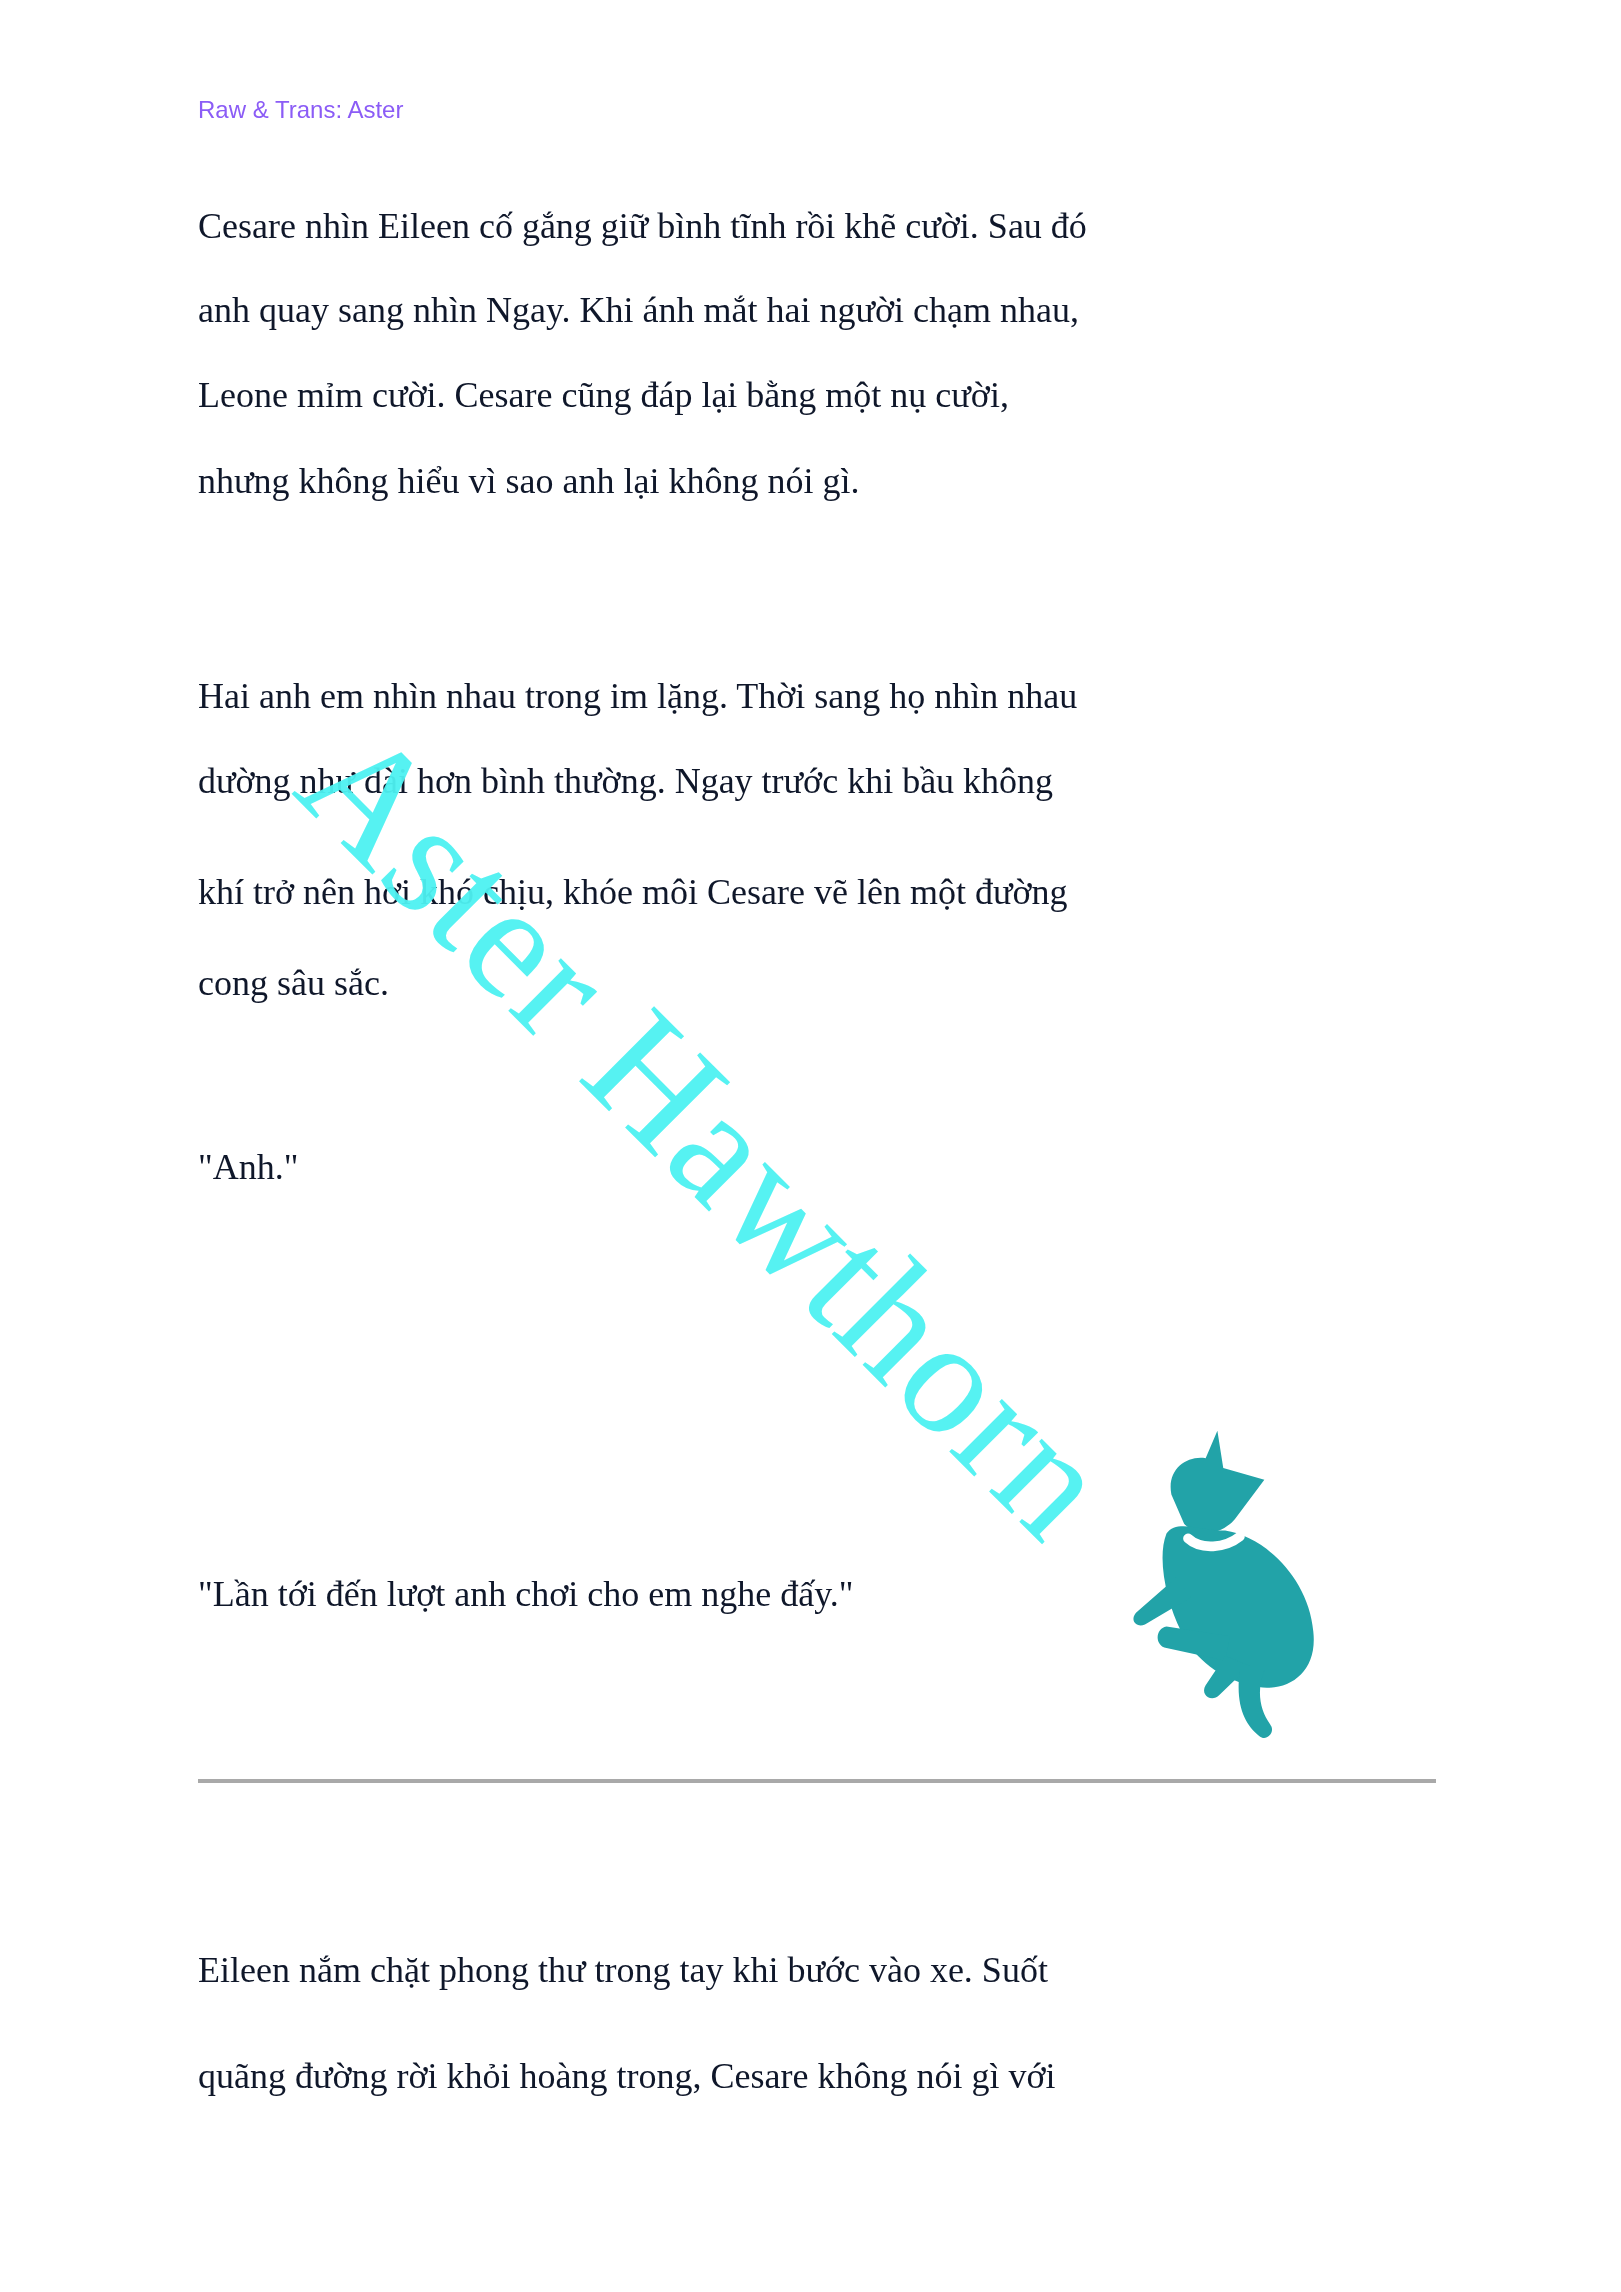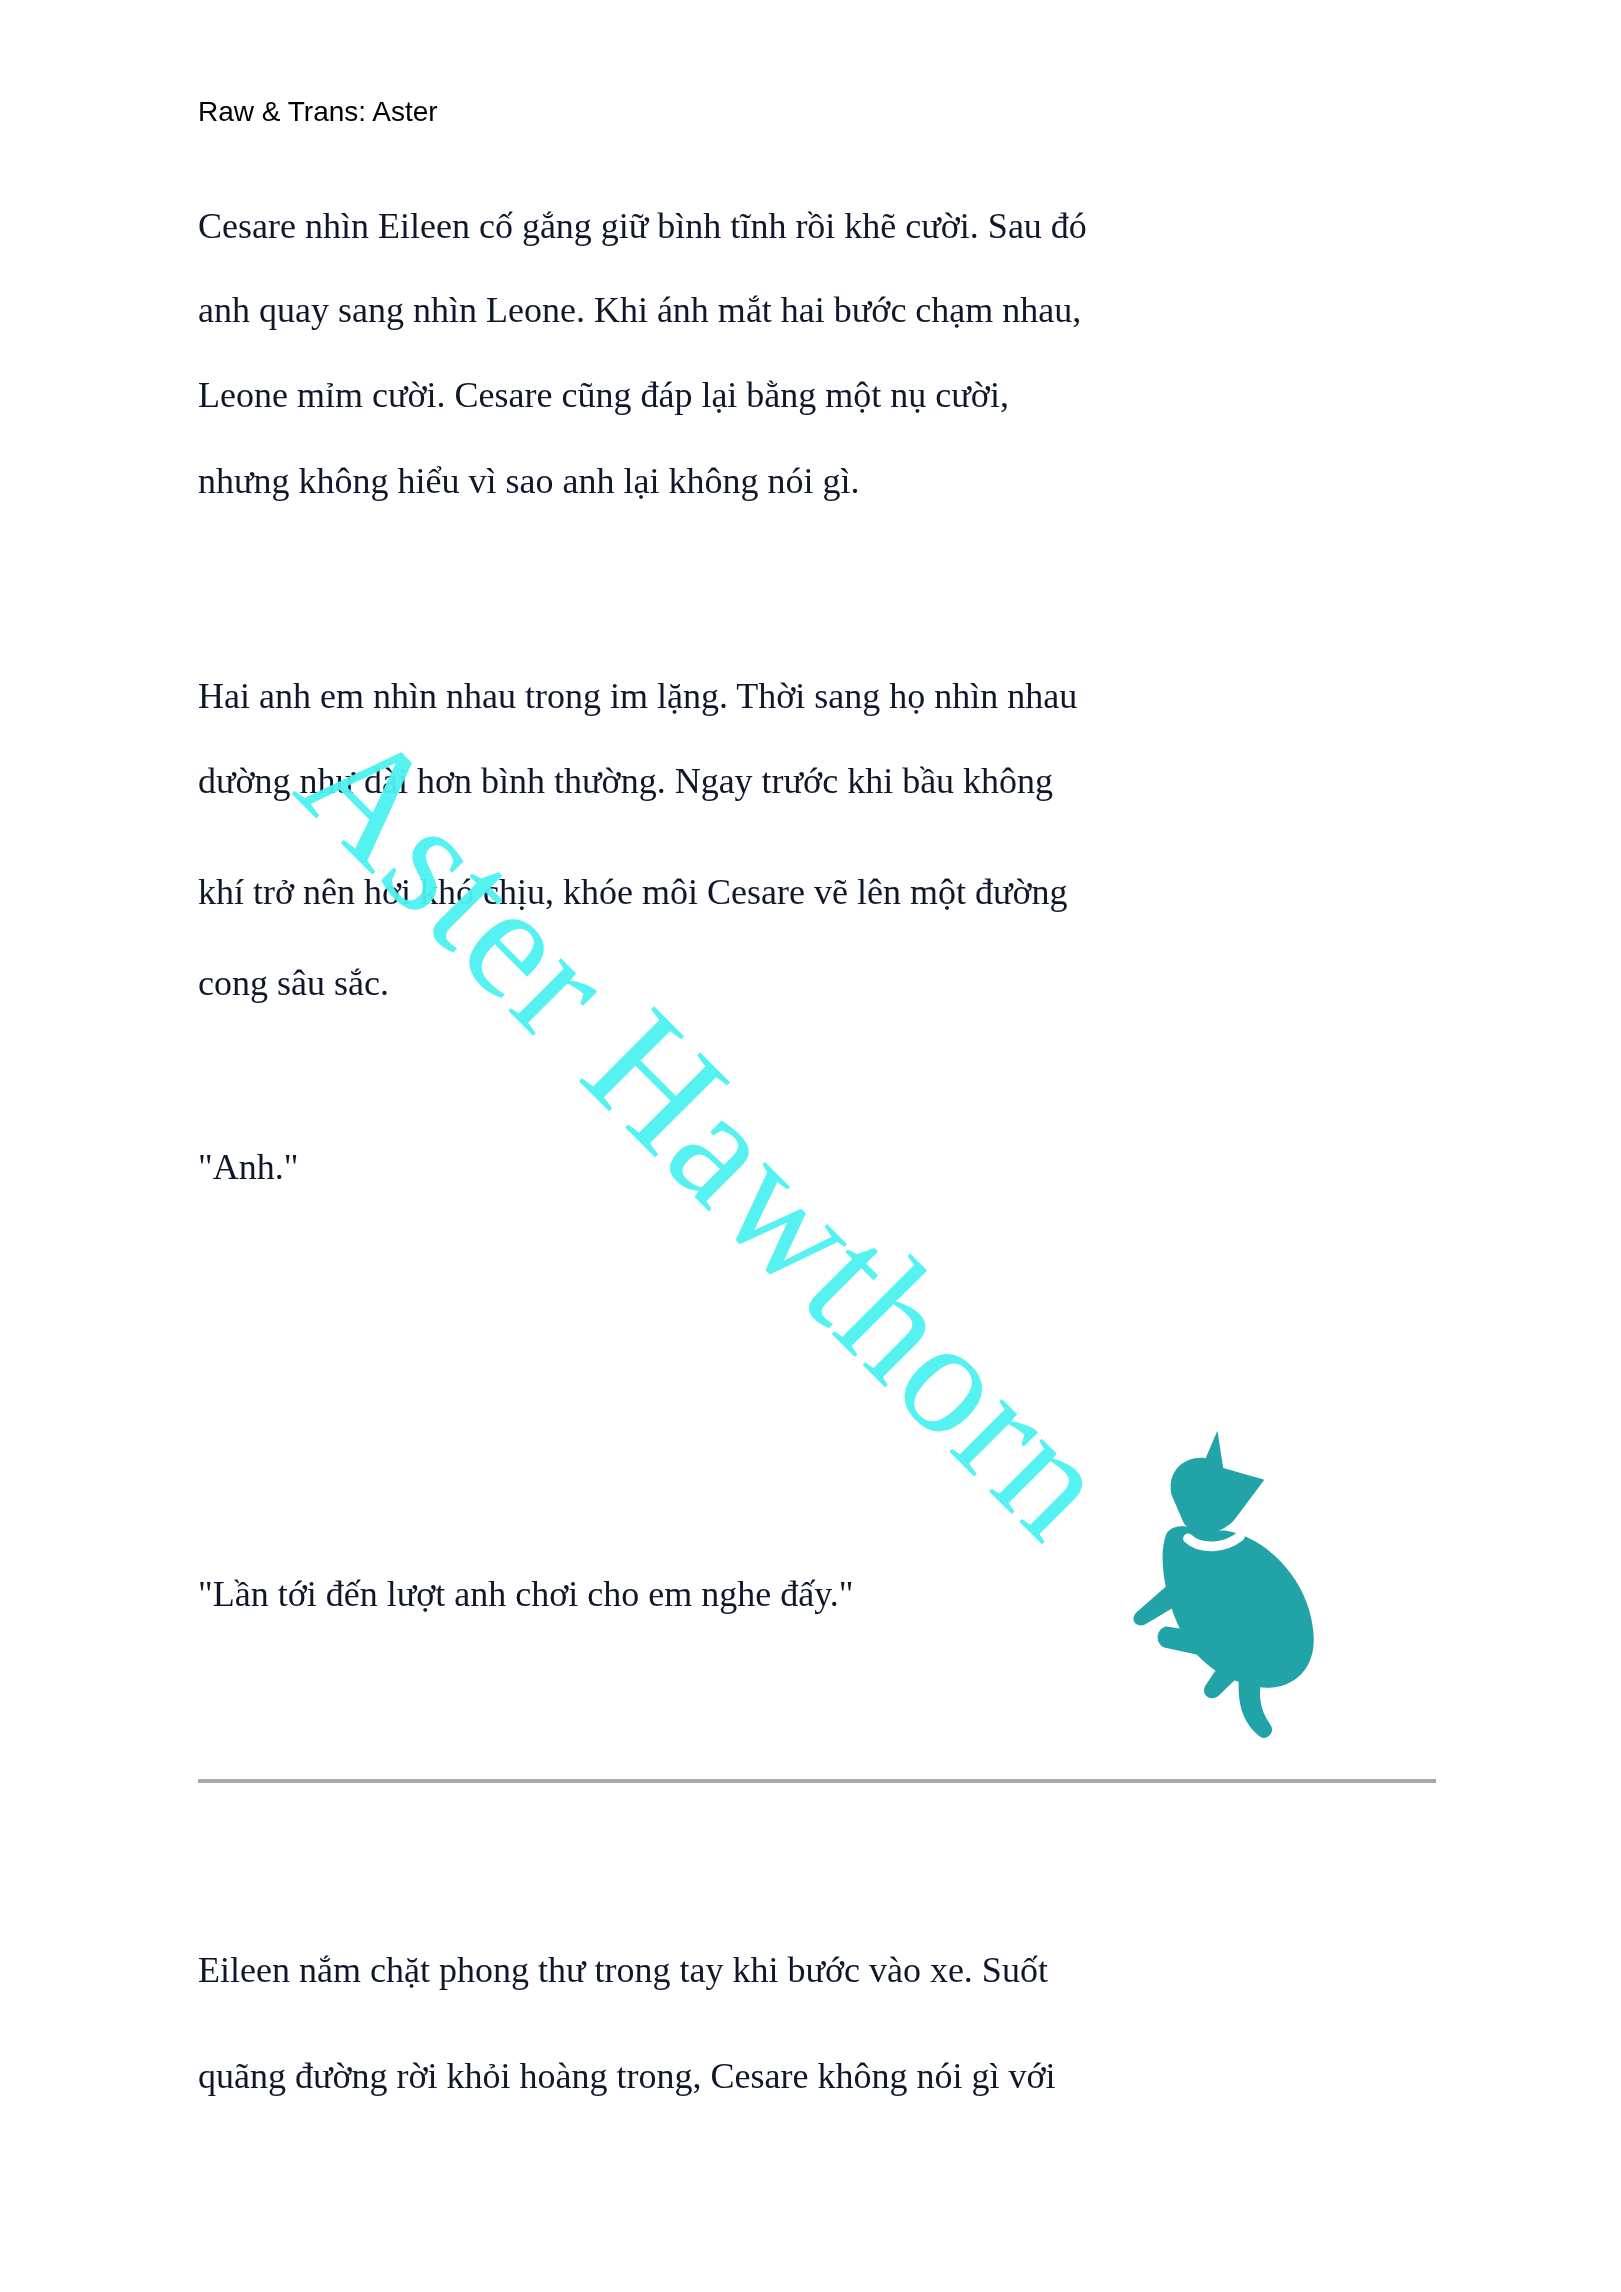--- a/index.html
+++ b/index.html
@@ -1,33 +1,33 @@
 <!DOCTYPE html>
 <html><head>
 <meta charset="utf-8">
 <style>
   html, body { margin:0; padding:0; background:#ffffff; }
   body { width:1621px; height:2293px; position:relative; overflow:hidden; }
   .page { position:absolute; left:0; top:0; width:1621px; height:2293px; background:#fff; }
-  .header { position:absolute; left:198px; top:96px; font-family:"Liberation Sans", sans-serif; font-size:28px; color:#000000; white-space:nowrap; }
+  .header { position:absolute; left:198px; top:96px; font-family:"Liberation Sans", sans-serif; font-size:24px; color:#8b5cf6; white-space:nowrap; }
   .line { position:absolute; left:198px; font-family:"Liberation Serif", serif; font-size:36px; color:#0f172a; white-space:nowrap; line-height:1; }
   .rule { position:absolute; left:198px; top:1779px; width:1238px; height:3.9px; background:#a9a9a9; }
   .watermark { position:absolute; left:167px; top:1039px; width:1078px; text-align:center; font-family:"Liberation Serif", serif; font-size:162px; color:#4ef2f2; transform:rotate(45deg); transform-origin:50% 50%; white-space:nowrap; opacity:0.95; pointer-events:none; letter-spacing:2px; }
   .cat { position:absolute; left:1127px; top:1421px; width:216px; height:323px; }
 </style>
 </head>
 <body>
 
 <div class="page">
 
   <div class="header">Raw &amp; Trans: Aster</div>
 
   <div>
     <div class="line" style="top:208px">Cesare nhìn Eileen cố gắng giữ bình tĩnh rồi khẽ cười. Sau đó</div>
-    <div class="line" style="top:292px">anh quay sang nhìn Leone. Khi ánh mắt hai bước chạm nhau,</div>
+    <div class="line" style="top:292px">anh quay sang nhìn Ngay. Khi ánh mắt hai người chạm nhau,</div>
     <div class="line" style="top:377px">Leone mỉm cười. Cesare cũng đáp lại bằng một nụ cười,</div>
     <div class="line" style="top:463px">nhưng không hiểu vì sao anh lại không nói gì.</div>
   </div>
 
   <div>
     <div class="line" style="top:678px">Hai anh em nhìn nhau trong im lặng. Thời sang họ nhìn nhau</div>
     <div class="line" style="top:763px">dường như dài hơn bình thường. Ngay trước khi bầu không</div>
     <div class="line" style="top:874px">khí trở nên hơi khó chịu, khóe môi Cesare vẽ lên một đường</div>
     <div class="line" style="top:965px">cong sâu sắc.</div>
   </div>

